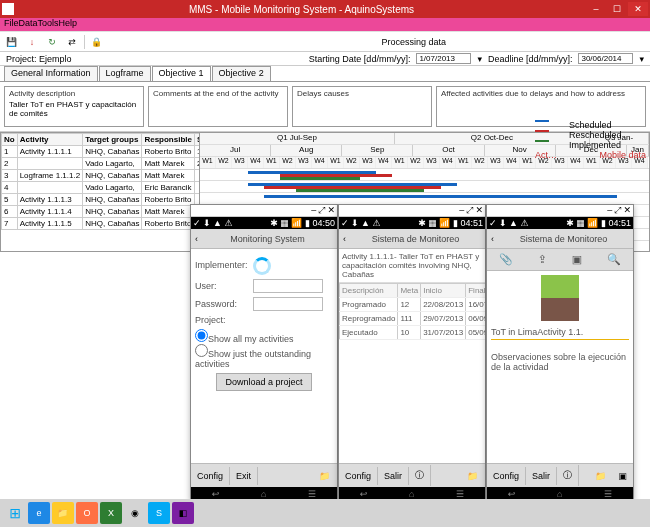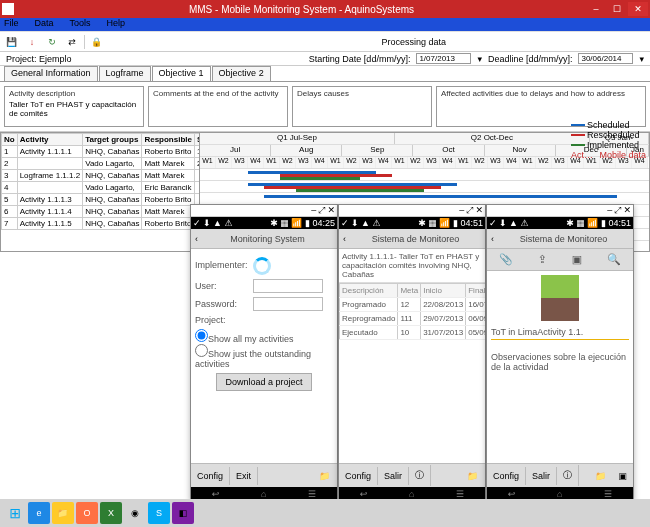--- a/index.html
+++ b/index.html
@@ -2,21 +2,21 @@
 <html><head>
 <meta charset="utf-8">
 <style>
 *{box-sizing:border-box;margin:0;padding:0;font-family:Tahoma,Arial,sans-serif;font-size:9px}
 body{background:#fff;width:650px;height:527px;overflow:hidden;position:relative}
 .titlebar{background:#c62828;height:18px;display:flex;align-items:center;color:#fff;padding:0 2px}
 .titlebar .ico{width:12px;height:12px;background:#fff;margin-right:4px}
 .titlebar .title{flex:1;text-align:center;font-size:10px}
 .titlebar .wbtn{width:20px;height:14px;display:flex;align-items:center;justify-content:center;margin-left:1px;cursor:pointer}
 .titlebar .close{background:#d32f2f}
-.menubar{background:#1d4ed8;height:14px;display:flex;gap:16px;padding:0 4px;border-bottom:1px solid #e0e0e0}
+.menubar{background:#ec4899;height:14px;display:flex;gap:0;padding:0 4px;border-bottom:1px solid #e0e0e0}
 .menubar span{cursor:pointer}
 .toolbar{height:20px;display:flex;align-items:center;gap:4px;padding:2px 4px;border-bottom:1px solid #ccc}
 .tbtn{width:16px;height:16px;display:flex;align-items:center;justify-content:center;cursor:pointer}
 .row2{height:14px;display:flex;align-items:center;padding:0 6px;border-bottom:1px solid #ccc}
 .row2 .proj{flex:1}
 .row2 .dates{display:flex;gap:6px;align-items:center}
 .dateinp{border:1px solid #999;padding:0 2px;font-size:8px;width:55px}
 .tabs{height:16px;display:flex;border-bottom:1px solid #999;padding-left:4px}
 .tab{border:1px solid #999;border-bottom:none;padding:1px 6px;background:#f5f5f5;margin-right:1px;cursor:pointer;font-size:9px}
 .tab.active{background:#fff}
@@ -30,21 +30,21 @@
 .grid-right{border:1px solid #999;border-left:none;flex:1;overflow:hidden;position:relative}
 table{border-collapse:collapse;width:100%}
 th,td{border:1px solid #ccc;font-size:8px;padding:1px 2px;text-align:left;white-space:nowrap;height:12px}
 th{background:#f5f5f5;font-weight:bold}
 .gantt-row{display:flex;height:12px;border-bottom:1px solid #ddd;position:relative}
 .q{flex:1;border-right:1px solid #ccc;text-align:center;font-size:8px;background:#f5f5f5}
 .m{flex:1;border-right:1px solid #ccc;text-align:center;font-size:8px;background:#f5f5f5}
 .w{width:16px;border-right:1px solid #eee;text-align:center;font-size:7px;background:#f5f5f5}
 .bar{position:absolute;height:3px;top:4px}
 .legend{position:absolute;right:4px;top:120px;font-size:8px}
-.legend div{display:flex;align-items:center;gap:2px;height:10px}
+.legend div{display:flex;align-items:flex-start;gap:20px;height:10px}
 .legend .sw{width:14px;height:2px}
 .taskbar{position:absolute;bottom:0;left:0;right:0;height:28px;background:#d4d4d4;display:flex;align-items:center;padding:0 4px;gap:2px}
 .taskbar .ticon{width:22px;height:22px;display:flex;align-items:center;justify-content:center;cursor:pointer;border-radius:2px}
 
 .phone{position:absolute;width:148px;height:296px;background:#f0f0f0;border:1px solid #888;box-shadow:0 2px 6px rgba(0,0,0,.3)}
 .phone .pwbar{height:12px;background:#fff;border-bottom:1px solid #ccc;display:flex;justify-content:flex-end;gap:2px;padding:0 2px;align-items:center}
 .phone .pwbar span{cursor:pointer;font-size:9px;line-height:9px}
 .phone .pstatus{height:12px;background:#000;color:#fff;display:flex;justify-content:space-between;align-items:center;padding:0 2px;font-size:7px}
 .phone .pstatus .icons{display:flex;gap:1px}
 .phone .pheader{height:20px;background:#ddd;display:flex;align-items:center;padding:0 4px;gap:4px;border-bottom:1px solid #bbb}
@@ -281,21 +281,21 @@
 </div>
 
 <div class="phone" style="left:190px;top:204px">
   <div class="pwbar">
       <span>–</span>
       <span>⤢</span>
       <span>✕</span>
     </div>
   <div class="pstatus">
       <span class="icons">✓ ⬇ ▲ ⚠</span>
-      <span>✱ ▦ 📶 ▮ <span>04:25</span></span>
+      <span>✱ ▦ 📶 ▮ <span>04:50</span></span>
     </div>
   <div class="pheader">
       <span class="back">‹</span>
       <span class="ptitle">Monitoring System</span>
     </div>
   <div class="pbody">
     <div class="fld"><label>Implementer:</label><span class="spinner"></span></div>
     <div class="fld"><label>User:</label><input style=""></div>
     <div class="fld"><label>Password:</label><input type="password" style=""></div>
     <div class="fld"><label>Project:</label></div>

